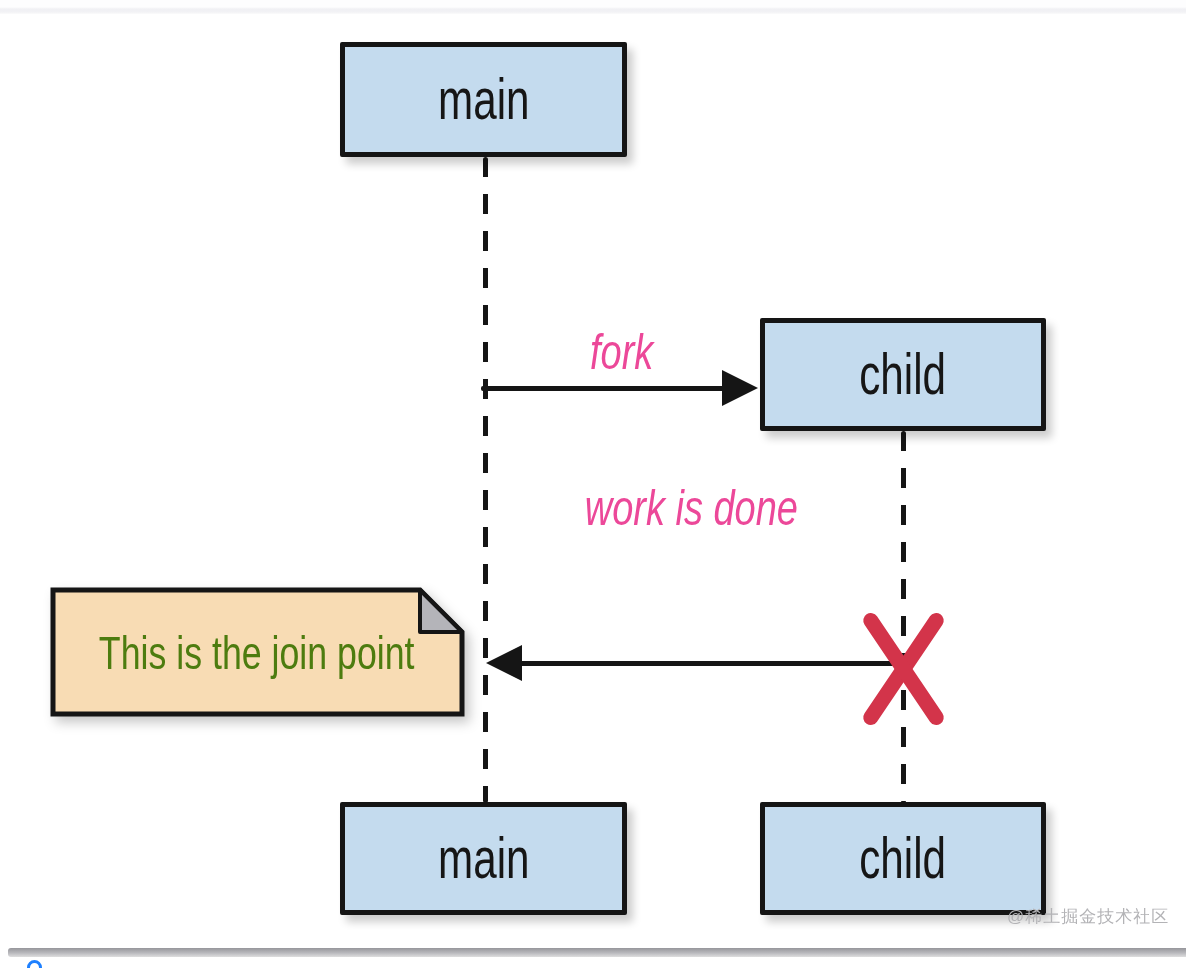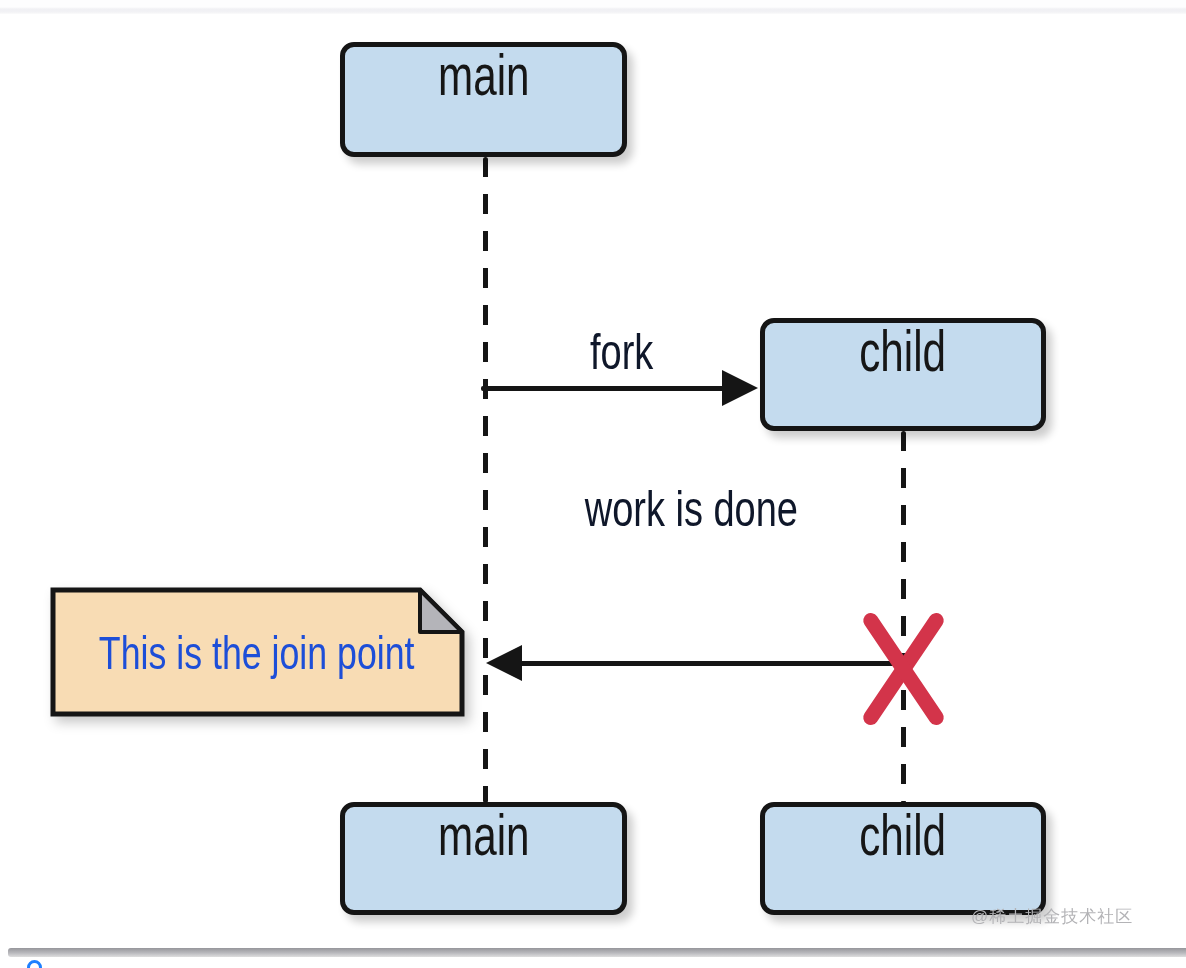--- a/index.html
+++ b/index.html
@@ -24,23 +24,23 @@
   }
   .blue-arc {
     position: absolute; left: 27px; top: 960px; width: 15px; height: 15px;
     border: 3px solid var(--accent-blue, #1e80ff); border-radius: 50%;
     background: #ffffff; box-sizing: border-box;
   }
   .box {
     position: absolute;
     background: var(--actor-fill, #c4dbee);
     border: 5px solid var(--line, #151515);
-    border-radius: 14px;
+    border-radius: 2px;
     box-shadow: 6px 7px 9px rgba(0,0,0,0.20);
-    display: flex; justify-content: center;
+    display: flex; align-items: center; justify-content: center;
     box-sizing: border-box;
   }
   .box .t {
     font-size: 57px; color: #161616; line-height: 1;
     transform: scaleX(0.74); transform-origin: center;
     white-space: nowrap;
   }
   .lifeline {
     position: absolute; width: 5px; border-radius: 3px;
     background: repeating-linear-gradient(to bottom,
@@ -52,44 +52,45 @@
     position: absolute; width: 0; height: 0;
     border-top: 18px solid transparent; border-bottom: 18px solid transparent;
     border-left: 36px solid var(--line, #151515);
   }
   .head-left {
     position: absolute; width: 0; height: 0;
     border-top: 18px solid transparent; border-bottom: 18px solid transparent;
     border-right: 36px solid var(--line, #151515);
   }
   .label {
-    position: absolute; display: flex; align-items: center; justify-content: center;
-    color: #0f172a;
+    position: absolute; display: flex; align-items: flex-start; justify-content: center;
+    color: #ec4899;
+    font-style: italic;
   }
   .label .t {
     font-size: 50px; line-height: 1; transform: scaleX(0.76);
     transform-origin: center; white-space: nowrap;
   }
   .note-svg { position: absolute; left: 40px; top: 580px; filter: drop-shadow(5px 6px 6px rgba(0,0,0,0.22)); }
   .note-text {
     position: absolute; left: 58px; top: 598px; width: 398px; height: 108px;
-    display: flex; align-items: center; justify-content: center; color: #1d4ed8; text-align: right;
+    display: flex; align-items: center; justify-content: center; color: #4d7c0f; text-align: right;
   }
   .note-text .t {
     font-size: 47px; line-height: 1; transform: scaleX(0.76);
     transform-origin: center; white-space: nowrap;
   }
   .x-stroke {
     position: absolute; left: 896px; top: 603px; width: 15px; height: 132px;
     background: var(--terminate-x, #d3344a); border-radius: 8px;
   }
   .x-stroke.s1 { transform: rotate(34deg); }
   .x-stroke.s2 { transform: rotate(-34deg); }
   .watermark {
-    position: absolute; left: 971px; top: 905px;
+    position: absolute; left: 1007px; top: 905px;
     font-size: 17px; letter-spacing: 1px; color: var(--watermark, #b3b3b6);
   }
 </style>
 </head>
 <body>
 
 <div id="stage">
 
   <div class="top-strip"></div>
 

